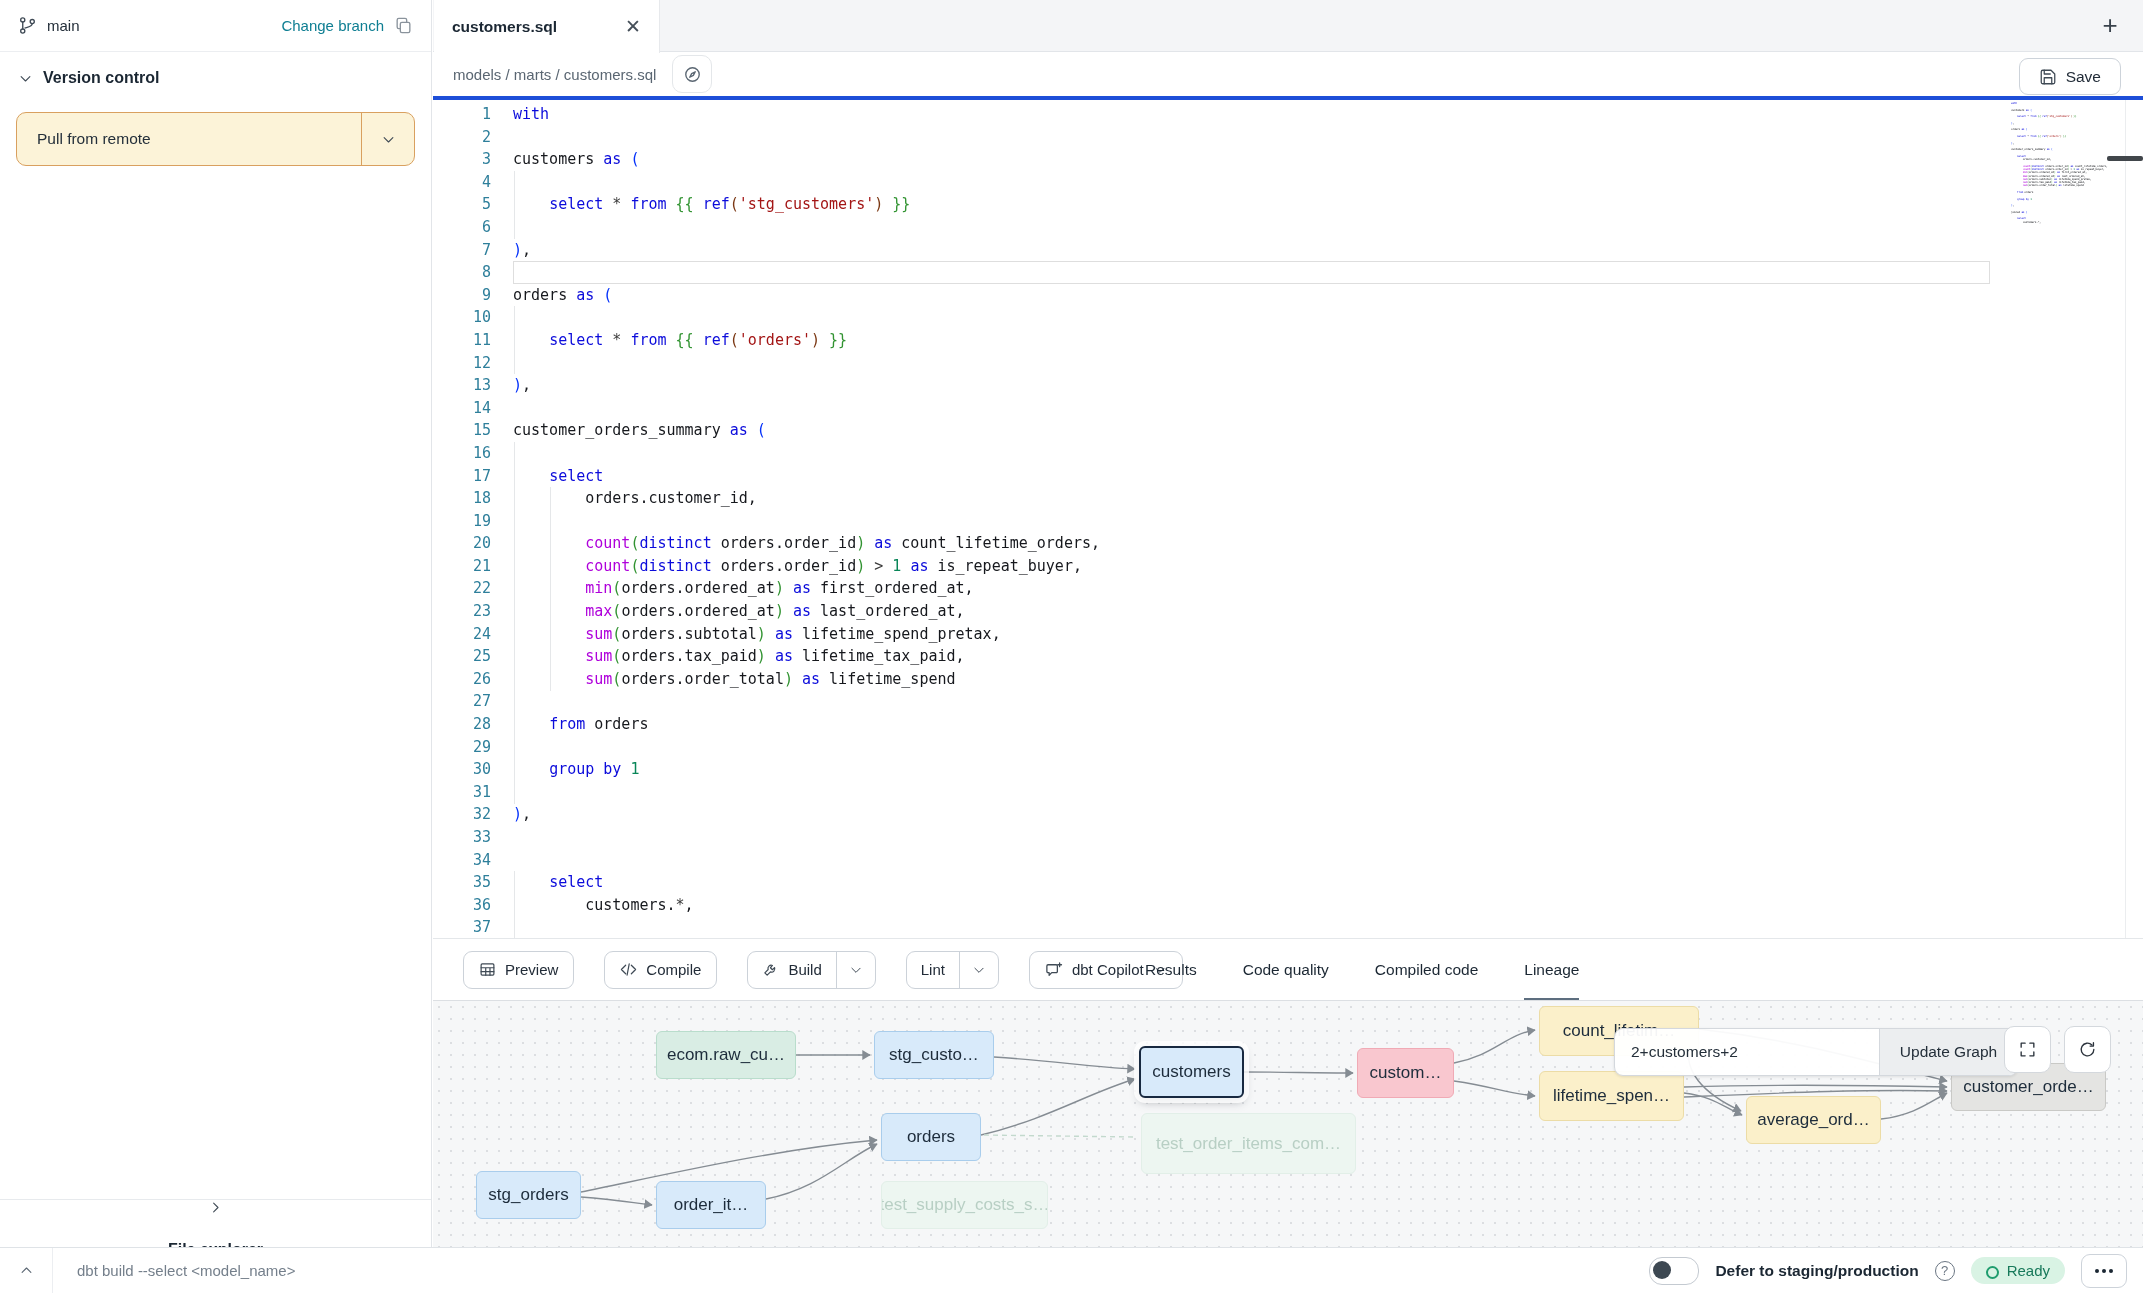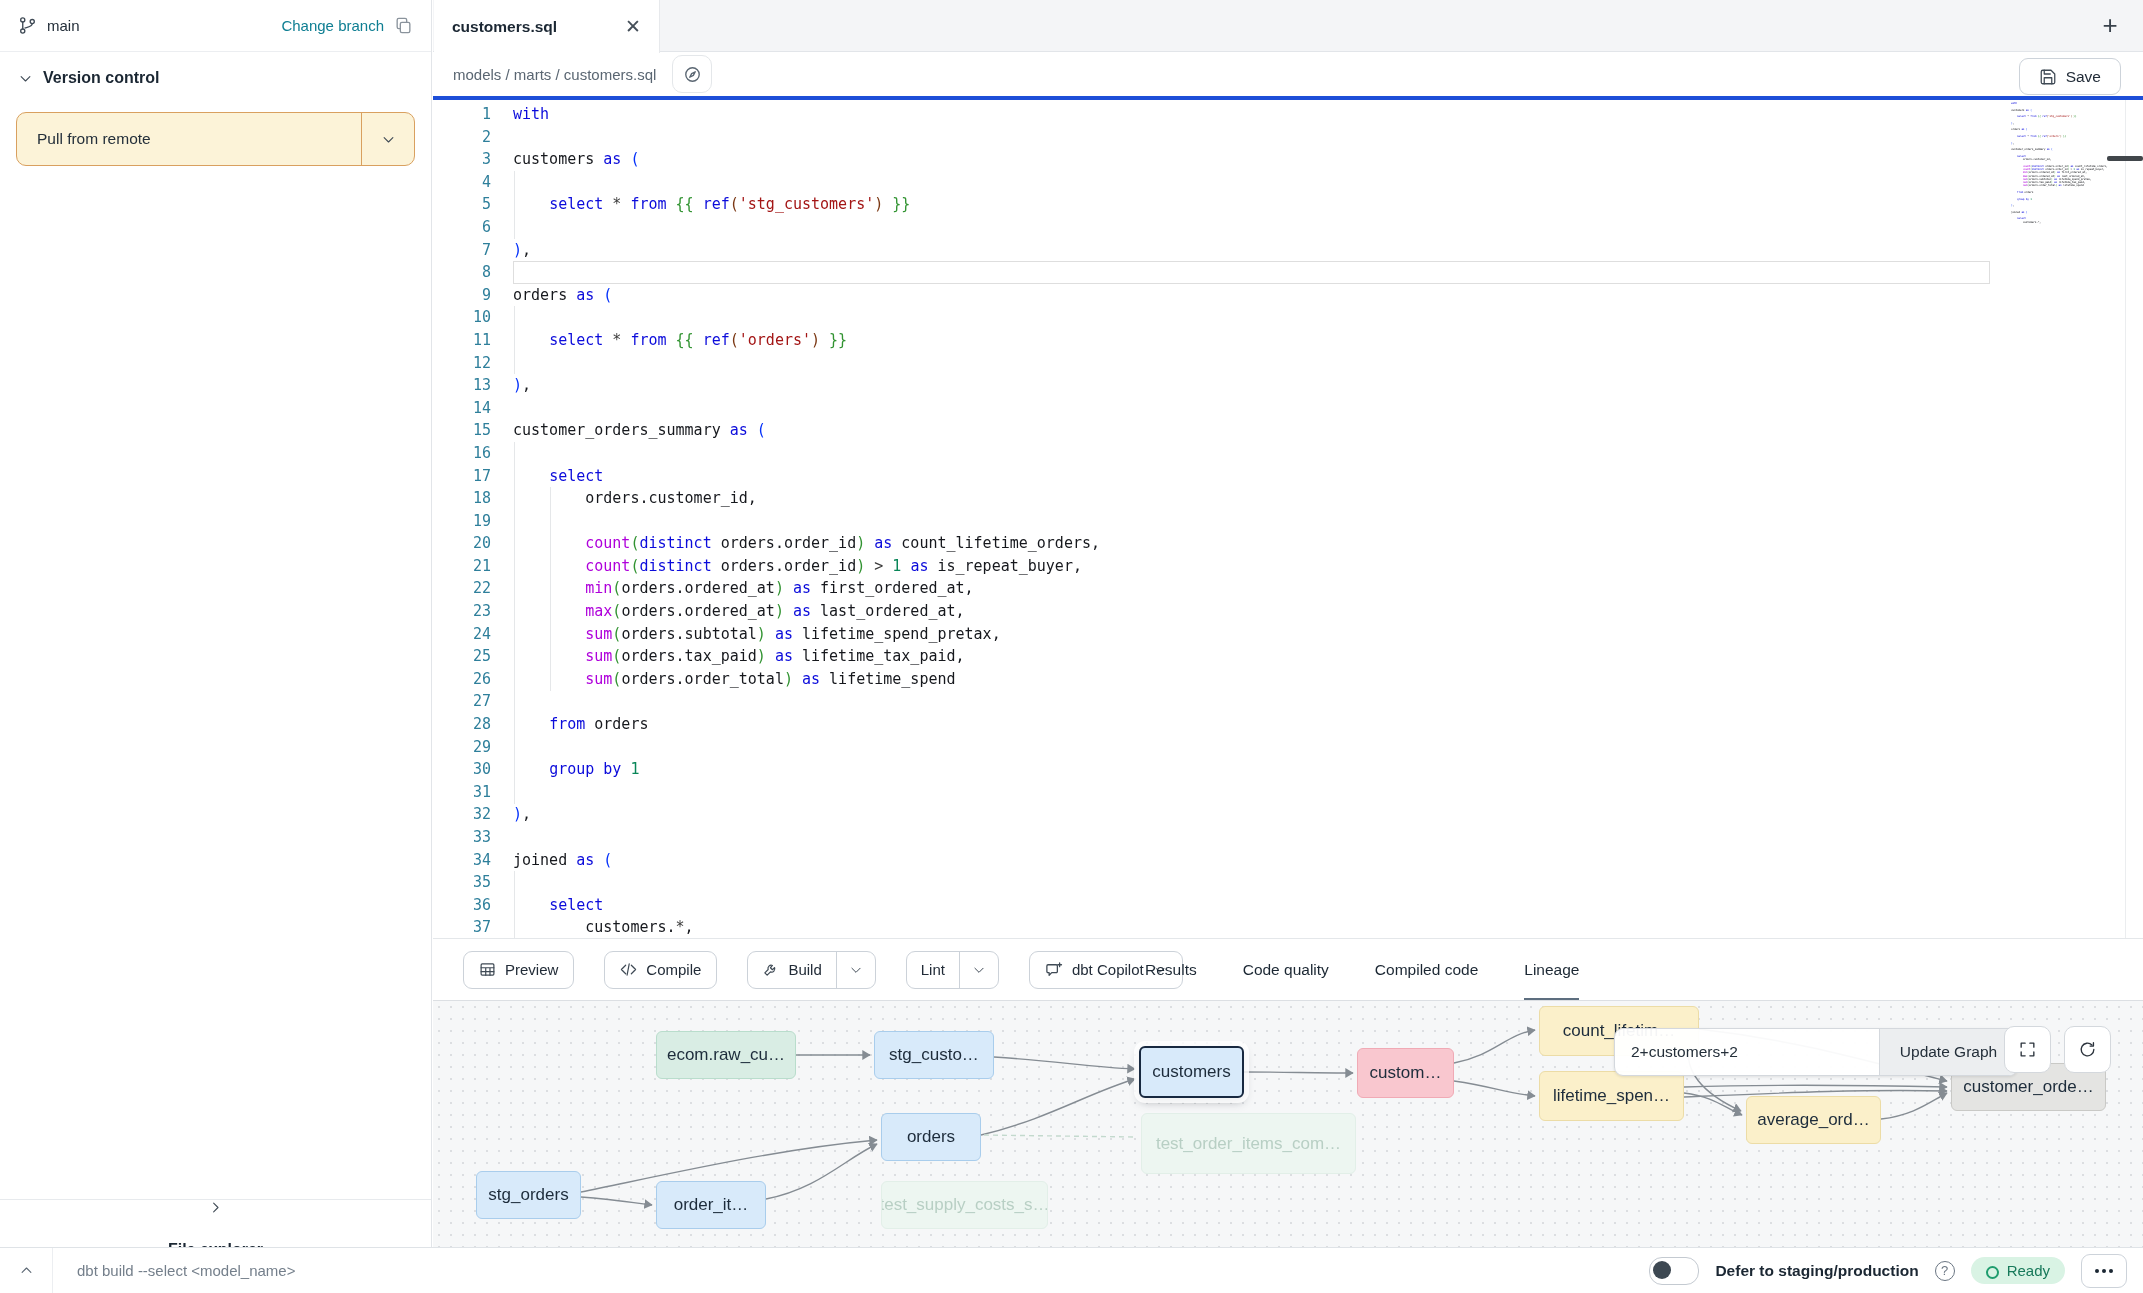--- a/index.html
+++ b/index.html
@@ -249,21 +249,20 @@
         <div class="code-row"><span class="tok-id">        </span><span class="tok-fn">sum</span><span class="tok-b2">(</span><span class="tok-id">orders.subtotal</span><span class="tok-b2">)</span><span class="tok-id"> </span><span class="tok-kw">as</span><span class="tok-id"> lifetime_spend_pretax,</span></div>
         <div class="code-row"><span class="tok-id">        </span><span class="tok-fn">sum</span><span class="tok-b2">(</span><span class="tok-id">orders.tax_paid</span><span class="tok-b2">)</span><span class="tok-id"> </span><span class="tok-kw">as</span><span class="tok-id"> lifetime_tax_paid,</span></div>
         <div class="code-row"><span class="tok-id">        </span><span class="tok-fn">sum</span><span class="tok-b2">(</span><span class="tok-id">orders.order_total</span><span class="tok-b2">)</span><span class="tok-id"> </span><span class="tok-kw">as</span><span class="tok-id"> lifetime_spend</span></div>
         <div class="code-row"></div>
         <div class="code-row"><span class="tok-id">    </span><span class="tok-kw">from</span><span class="tok-id"> orders</span></div>
         <div class="code-row"></div>
         <div class="code-row"><span class="tok-id">    </span><span class="tok-kw">group by</span><span class="tok-id"> </span><span class="tok-num">1</span></div>
         <div class="code-row"></div>
         <div class="code-row"><span class="tok-b1">)</span><span class="tok-id">,</span></div>
         <div class="code-row"></div>
-        <div class="code-row"><span class="tok-id">joined </span><span class="tok-kw">as</span><span class="tok-id"> </span><span class="tok-b1">(</span></div>
         <div class="code-row"></div>
         <div class="code-row"><span class="tok-id">    </span><span class="tok-kw">select</span></div>
         <div class="code-row"><span class="tok-id">        customers.</span><span class="tok-op">*</span><span class="tok-id">,</span></div>
       </div>
     <div id="minimap">
         <div class="mini-row"><span class="tok-kw">with</span></div>
         <div class="mini-row"></div>
         <div class="mini-row"><span class="tok-id">customers </span><span class="tok-kw">as</span><span class="tok-id"> </span><span class="tok-b1">(</span></div>
         <div class="mini-row"></div>
         <div class="mini-row"><span class="tok-id">    </span><span class="tok-kw">select</span><span class="tok-id"> </span><span class="tok-op">*</span><span class="tok-id"> </span><span class="tok-kw">from</span><span class="tok-id"> </span><span class="tok-b2">{{</span><span class="tok-id"> </span><span class="tok-kw">ref</span><span class="tok-b3">(</span><span class="tok-str">'stg_customers'</span><span class="tok-b3">)</span><span class="tok-id"> </span><span class="tok-b2">}}</span></div>

